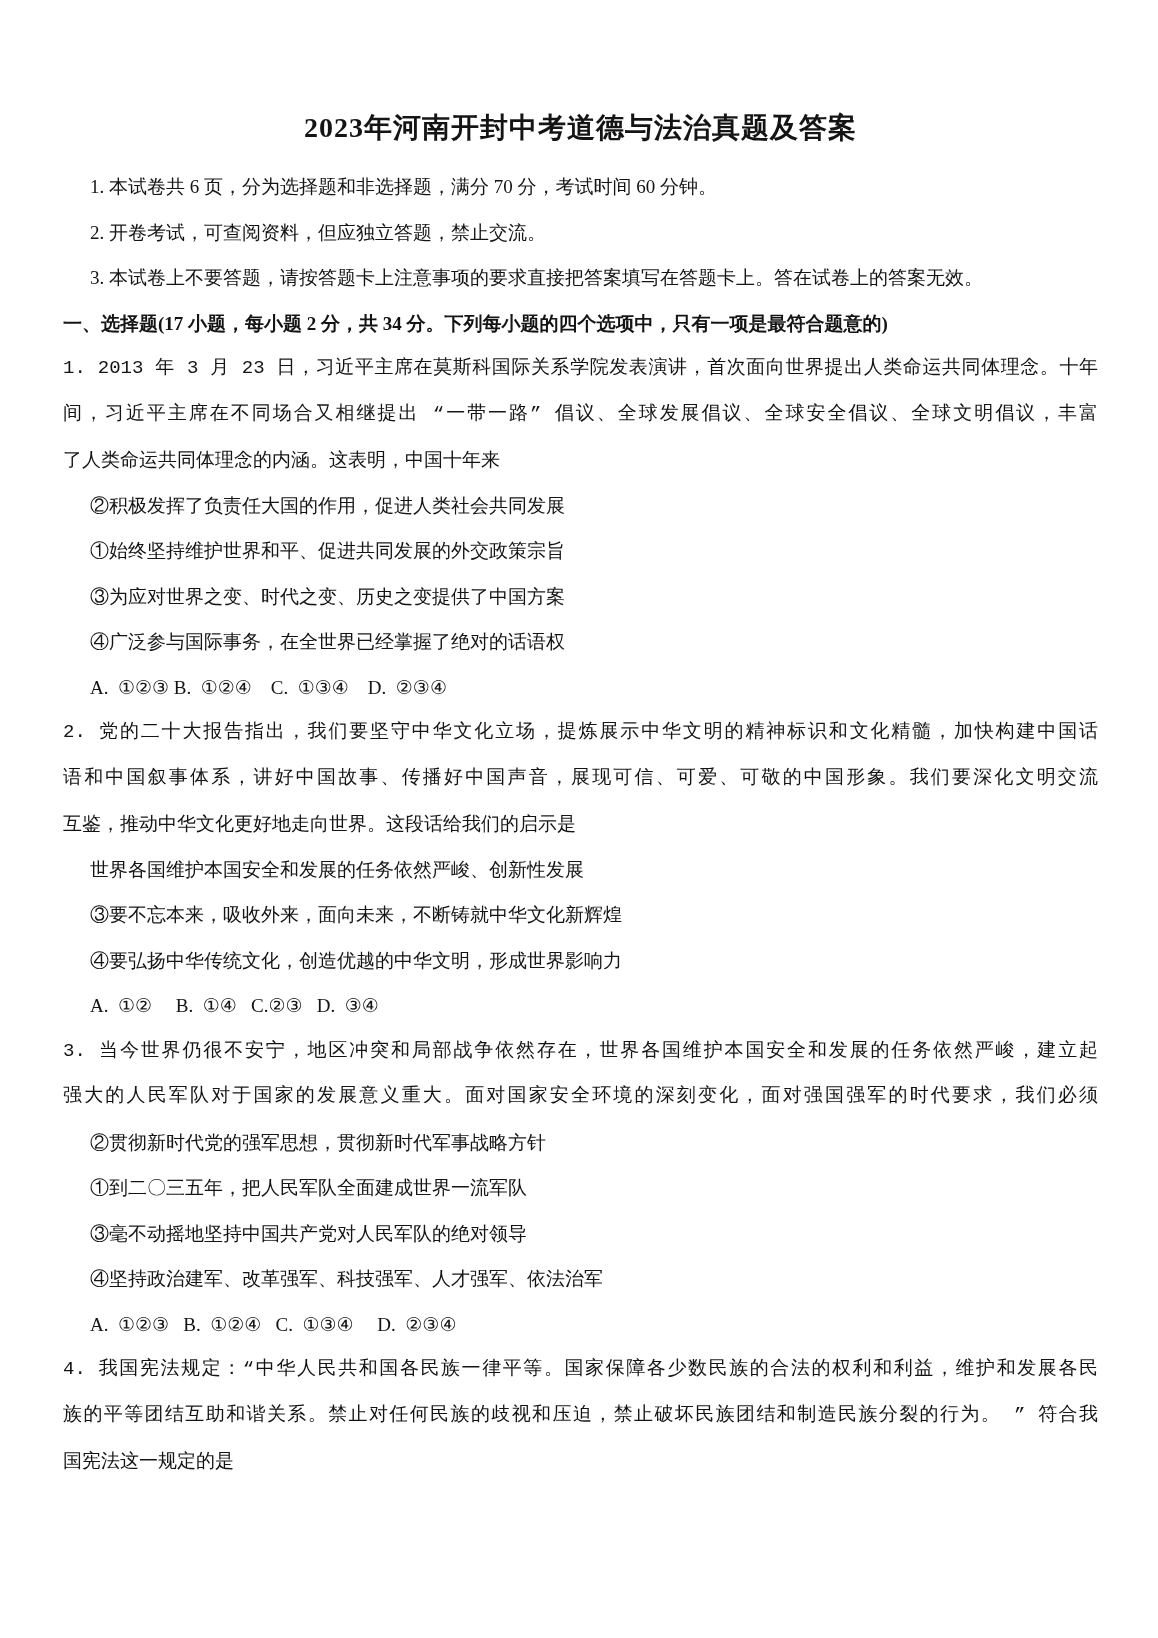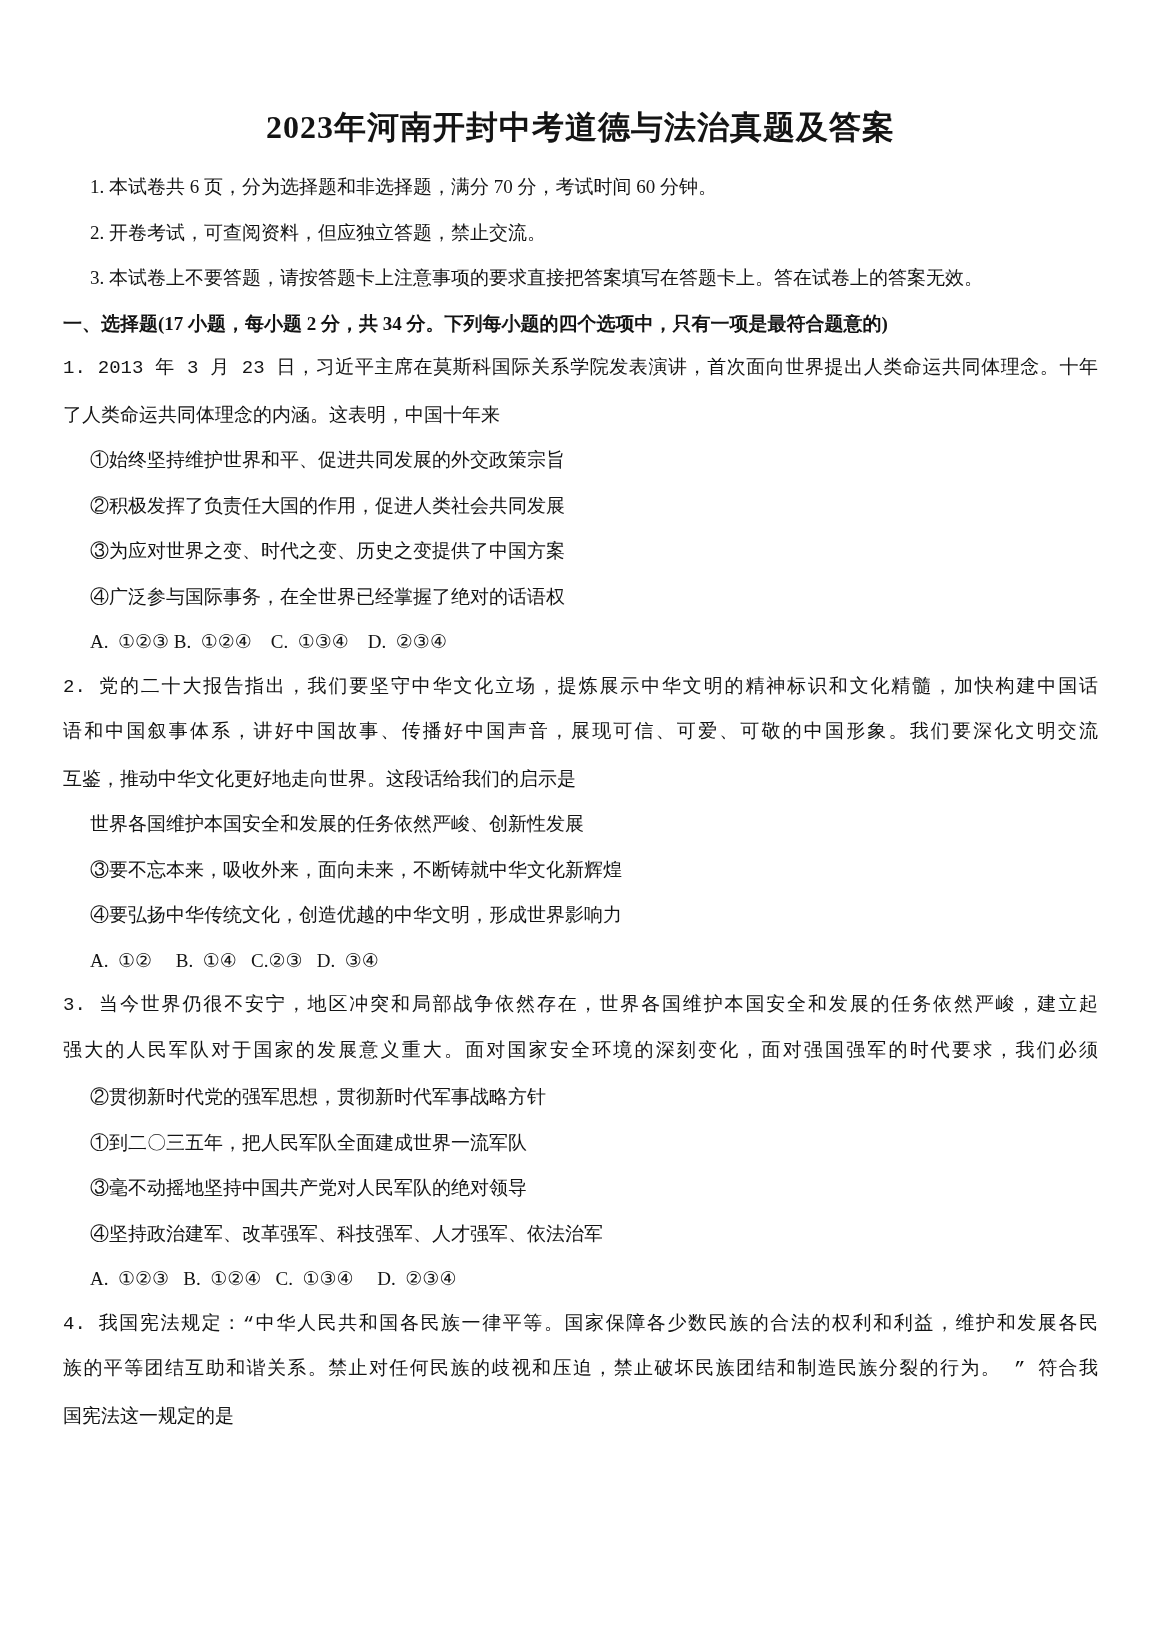--- a/index.html
+++ b/index.html
@@ -13,21 +13,21 @@
     padding: 105px 60px 0 63px;
     font-family: "Liberation Serif", "DejaVu Serif", serif;
     font-size: 19px;
     color: #141414;
     overflow: hidden;
   }
   .title-line {
     height: 45px;
     line-height: 45px;
     text-align: center;
-    font-size: 32px;
+    font-size: 28px;
     font-weight: bold;
     letter-spacing: 1px;
     margin-bottom: 14px;
     white-space: nowrap;
   }
   .line {
     height: 45.5px;
     line-height: 45.5px;
     white-space: pre;
   }
@@ -49,23 +49,24 @@
 
   <div class="title-line">2023年河南开封中考道德与法治真题及答案</div>
 
   <div class="line ind">1. 本试卷共 6 页，分为选择题和非选择题，满分 70 分，考试时间 60 分钟。</div>
   <div class="line ind">2. 开卷考试，可查阅资料，但应独立答题，禁止交流。</div>
   <div class="line ind">3. 本试卷上不要答题，请按答题卡上注意事项的要求直接把答案填写在答题卡上。答在试卷上的答案无效。</div>
 
   <div class="line b">一、选择题(17 小题，每小题 2 分，共 34 分。下列每小题的四个选项中，只有一项是最符合题意的)</div>
 
   <div class="line fill">1. 2013 年 3 月 23 日，习近平主席在莫斯科国际关系学院发表演讲，首次面向世界提出人类命运共同体理念。十年</div>
+  <div class="line fill">间，习近平主席在不同场合又相继提出 “一带一路” 倡议、全球发展倡议、全球安全倡议、全球文明倡议，丰富</div>
   <div class="line">了人类命运共同体理念的内涵。这表明，中国十年来</div>
+  <div class="line ind">②积极发挥了负责任大国的作用，促进人类社会共同发展</div>
   <div class="line ind">①始终坚持维护世界和平、促进共同发展的外交政策宗旨</div>
-  <div class="line ind">②积极发挥了负责任大国的作用，促进人类社会共同发展</div>
   <div class="line ind">③为应对世界之变、时代之变、历史之变提供了中国方案</div>
   <div class="line ind">④广泛参与国际事务，在全世界已经掌握了绝对的话语权</div>
   <div class="line ind">A.  ①②③ B.  ①②④    C.  ①③④    D.  ②③④</div>
 
   <div class="line fill">2. 党的二十大报告指出，我们要坚守中华文化立场，提炼展示中华文明的精神标识和文化精髓，加快构建中国话</div>
   <div class="line fill">语和中国叙事体系，讲好中国故事、传播好中国声音，展现可信、可爱、可敬的中国形象。我们要深化文明交流</div>
   <div class="line">互鉴，推动中华文化更好地走向世界。这段话给我们的启示是</div>
   <div class="line ind">世界各国维护本国安全和发展的任务依然严峻、创新性发展</div>
   <div class="line ind">③要不忘本来，吸收外来，面向未来，不断铸就中华文化新辉煌</div>
   <div class="line ind">④要弘扬中华传统文化，创造优越的中华文明，形成世界影响力</div>

